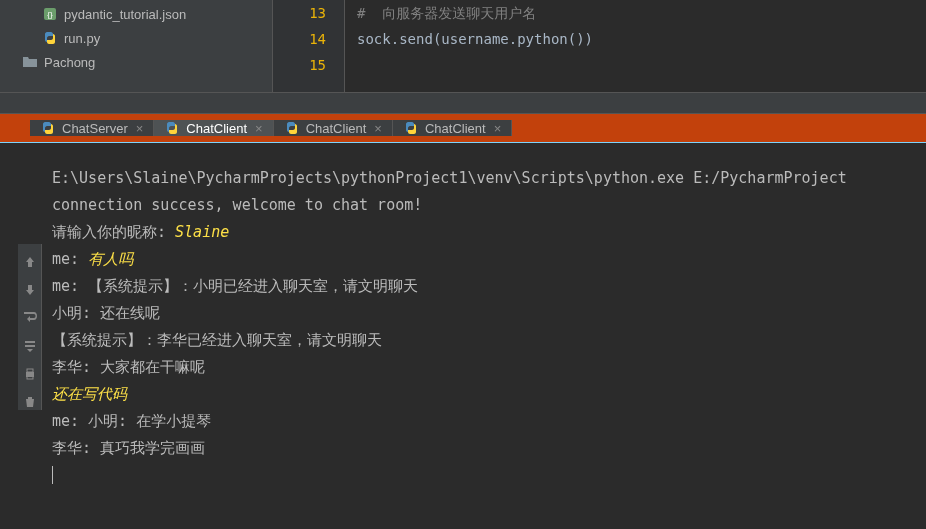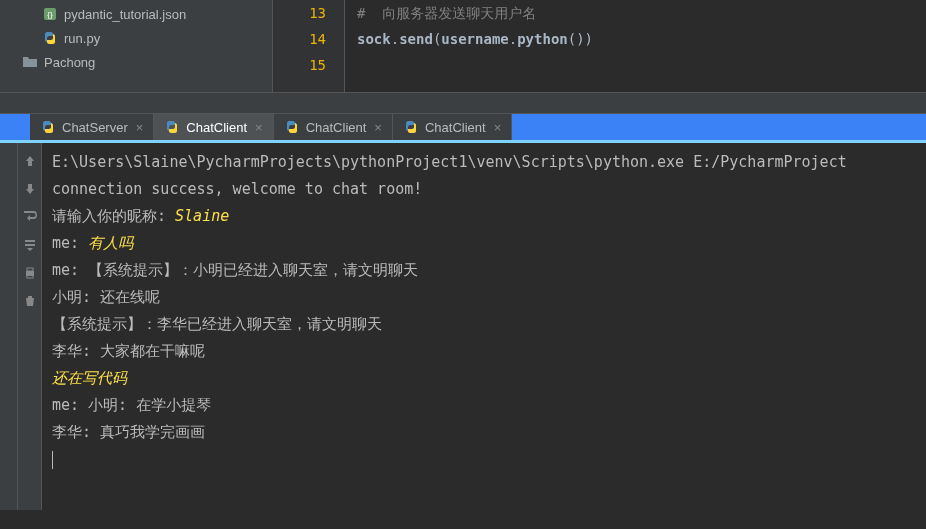--- a/index.html
+++ b/index.html
@@ -66,29 +66,30 @@
       border-right: 1px solid #555;
     }
     .gutter div { height: 26px; line-height: 26px; }
     .code {
       flex: 1;
       padding-left: 12px;
       font-size: 14px;
     }
     .code-line { height: 26px; line-height: 26px; white-space: pre; }
     .comment { color: #808080; }
-    .ident { color: #a9b7c6; font-weight: bold; }
+    .ident { color: #a9b7c6; }
     .brace { color: #a9b7c6; }
     .spacer { height: 22px; background: #3c3f41; border-top: 1px solid #555; border-bottom: 1px solid #555; }
     .tabs {
       display: flex;
-      background: #3b82f6;
+      background: #c2410c;
       height: 29px;
-      border-bottom: 3px solid #7dd3fc;
+      border-bottom: 1px solid #7dd3fc;
       padding-left: 30px;
+      align-items: center;
     }
     .tab {
       display: flex;
       align-items: center;
       padding: 0 10px;
       font-size: 13px;
       font-family: "Segoe UI", sans-serif;
       color: #bbbbbb;
       border-right: 1px solid #555;
       background: #3c3f41;
@@ -100,20 +101,21 @@
     }
     .tab .py-icon { margin-right: 6px; }
     .tab-close {
       margin-left: 8px;
       color: #888;
       font-size: 13px;
     }
     .run-panel {
       display: flex;
       height: 367px;
+      align-items: center;
     }
     .tool-col {
       width: 18px;
       background: #3c3f41;
       border-right: 1px solid #555;
     }
     .action-col {
       width: 24px;
       background: #3c3f41;
       border-right: 1px solid #555;

